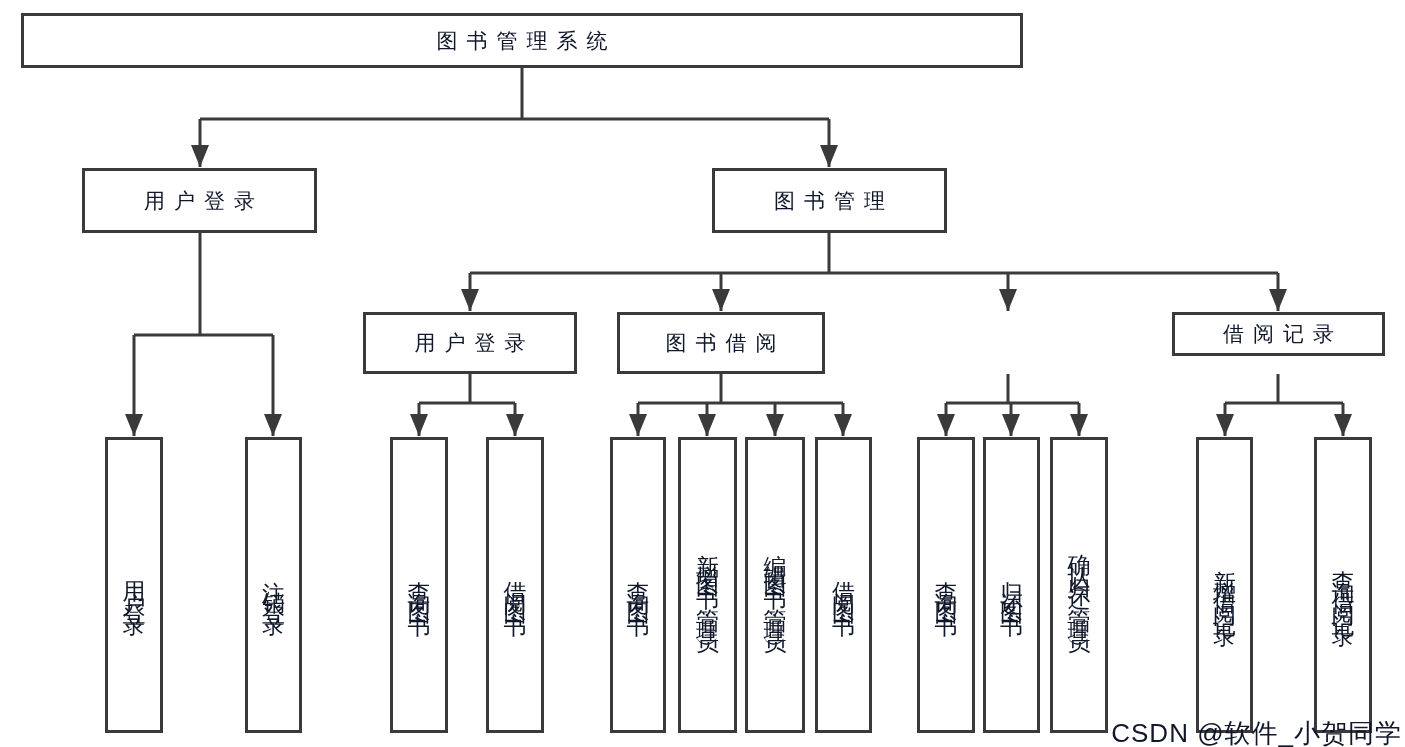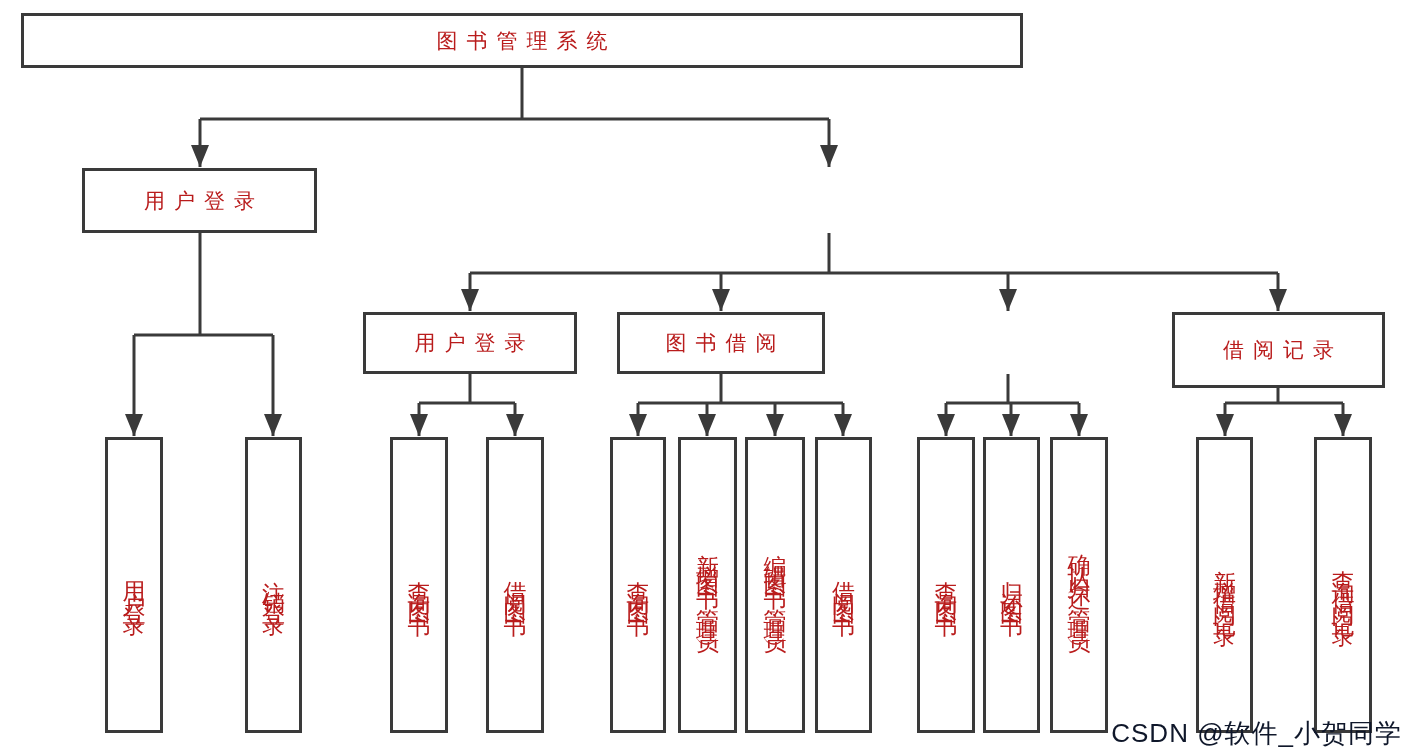--- a/index.html
+++ b/index.html
@@ -18,21 +18,21 @@
     pointer-events: none;
   }
   .node {
     position: absolute;
     box-sizing: border-box;
     border: 3px solid #3a3a3a;
     background: #ffffff;
     display: flex;
     align-items: center;
     justify-content: center;
-    color: #b91c1c;
+    color: #0f172a;
   }
   .node .hlabel {
     font-size: 21px;
     letter-spacing: 9px;
     text-indent: 9px; 
     white-space: nowrap;
   }
   .node .vlabel {
     writing-mode: vertical-rl;
     text-orientation: mixed;
@@ -95,28 +95,31 @@
     </g>
   </svg>
 
   <div class="node" style="left:21px;top:13px;width:1002px;height:55px">
     <span class="hlabel">图书管理系统</span>
   </div>
 
   <div class="node" style="left:82px;top:168px;width:235px;height:65px">
     <span class="hlabel">用户登录</span>
   </div>
+  <div class="node" style="left:712px;top:168px;width:235px;height:65px">
+    <span class="hlabel">图书管理</span>
+  </div>
 
   <div class="node" style="left:363px;top:312px;width:214px;height:62px">
     <span class="hlabel">用户登录</span>
   </div>
   <div class="node" style="left:617px;top:312px;width:208px;height:62px">
     <span class="hlabel">图书借阅</span>
   </div>
-  <div class="node" style="left:1172px;top:312px;width:213px;height:76px">
+  <div class="node" style="left:1172px;top:312px;width:213px;height:44px">
     <span class="hlabel">借阅记录</span>
   </div>
 
   <div class="node" style="left:105px;top:437px;width:58px;height:296px">
     <span class="vlabel">用户登录</span>
   </div>
   <div class="node" style="left:245px;top:437px;width:57px;height:296px">
     <span class="vlabel">注销登录</span>
   </div>
 

